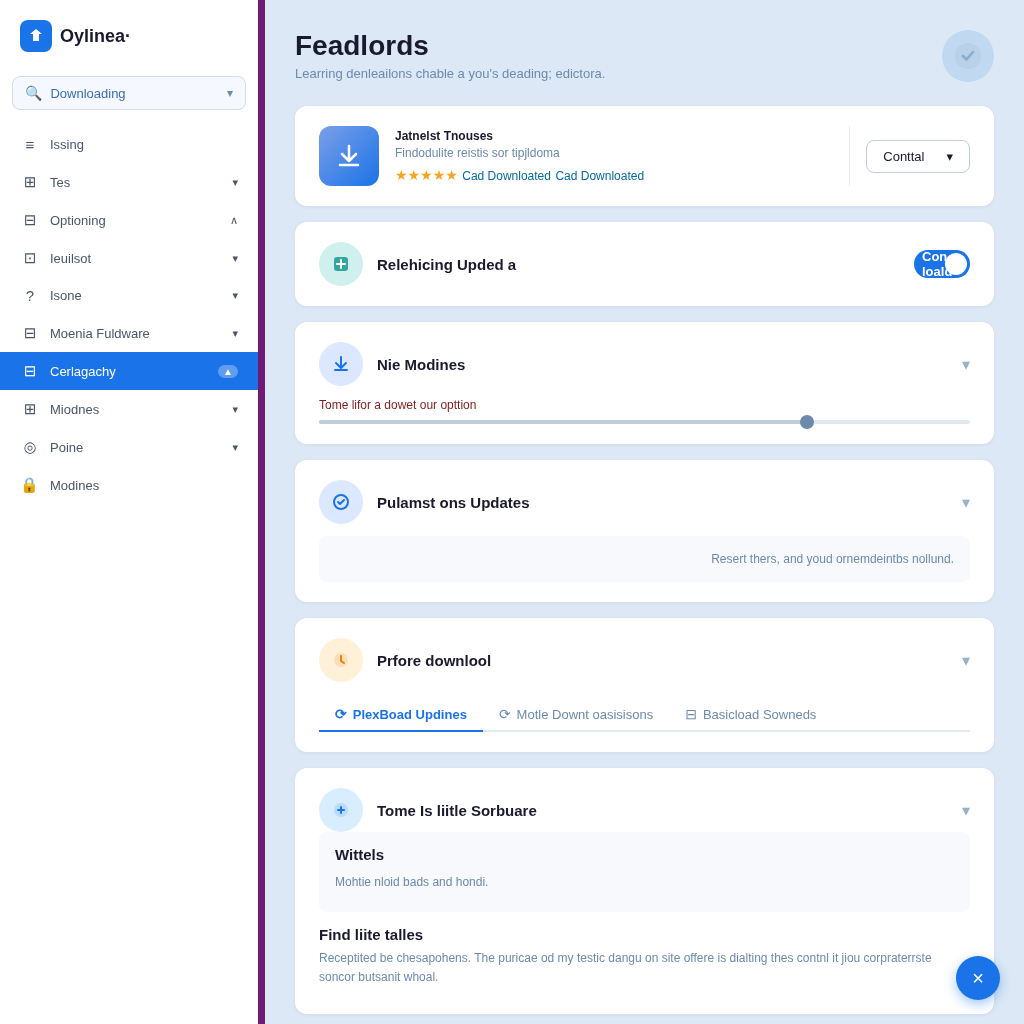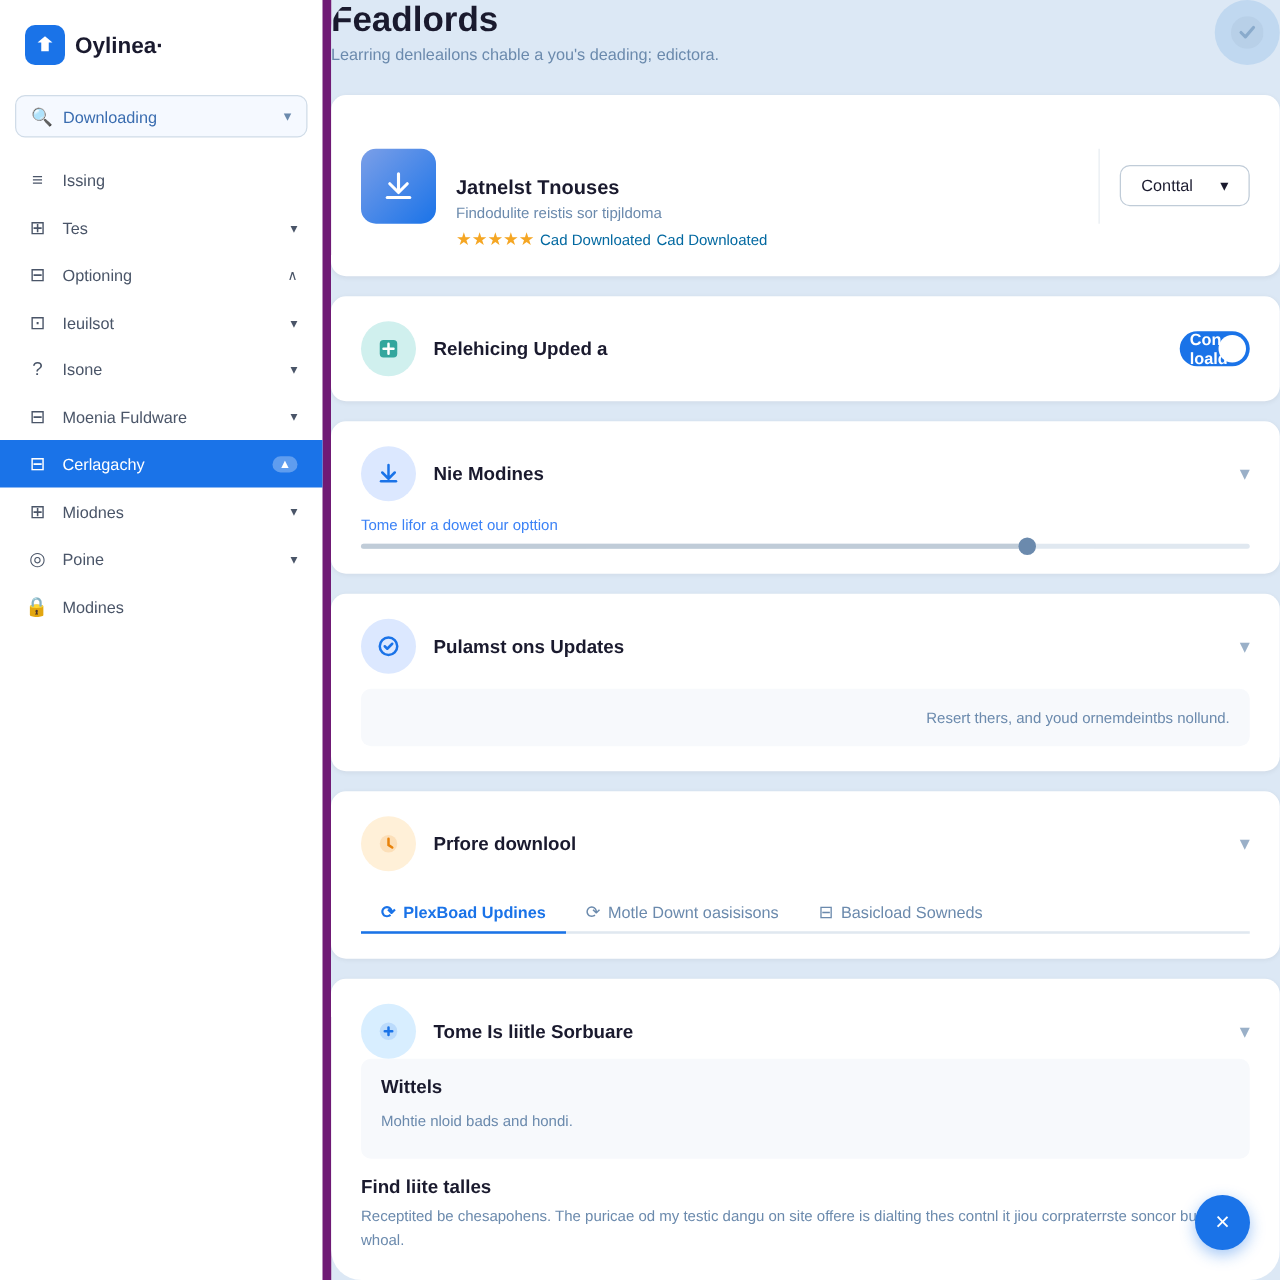--- a/index.html
+++ b/index.html
@@ -73,22 +73,22 @@
       padding: 1px 5px;
     }
     .nav-item.active .nav-badge {
       background: rgba(255,255,255,0.3);
     }
 
     
     .main {
       flex: 1;
       overflow-y: auto;
+      padding: 30px;
       background: #dce8f5;
-      border-radius: 24px;
     }
     .page-header {
       display: flex; justify-content: space-between; align-items: flex-start;
       margin-bottom: 24px;
     }
     .page-title { font-size: 28px; font-weight: 700; color: #1a1a2e; }
     .page-subtitle { font-size: 13px; color: #6b8aad; margin-top: 4px; }
     .page-icon {
       width: 52px; height: 52px;
       background: #c0d8f0;
@@ -126,21 +126,21 @@
       display: flex; align-items: center; gap: 16px;
     }
     .product-icon-wrap {
       width: 60px; height: 60px;
       background: linear-gradient(135deg, #7b9fe8 0%, #1a73e8 100%);
       border-radius: 12px;
       display: flex; align-items: center; justify-content: center;
       font-size: 26px; color: white; flex-shrink: 0;
     }
     .product-info { flex: 1; }
-    .product-name { font-size: 16px; font-weight: 700; color: #1a1a2e; margin-top: 46px; }
+    .product-name { font-size: 12px; font-weight: 700; color: #1a1a2e; }
     .product-desc { font-size: 12px; color: #6b8aad; margin: 3px 0 6px 0; }
     .stars { color: #f5a623; font-size: 14px; }
     .cad-link { color: #0369a1; font-size: 12px; font-weight: 500; }
     .btn-outline {
       border: 1.5px solid #c0ccd8;
       background: white;
       border-radius: 8px;
       padding: 8px 16px;
       font-size: 13px;
       color: #1a1a2e;
@@ -168,21 +168,21 @@
     .toggle-knob {
       width: 22px; height: 22px;
       background: white;
       border-radius: 50%;
       margin-left: auto;
     }
     .toggle-label { font-size: 13px; color: white; position: absolute; left: 8px; font-weight: 700; }
 
     
     .slider-wrap { margin-top: 12px; }
-    .slider-desc { font-size: 12px; color: #3b82f6; margin-bottom: 8px; }
+    .slider-desc { font-size: 12px; color: #7f1d1d; margin-bottom: 8px; }
     .slider-track {
       height: 4px; background: #e0e8f0; border-radius: 2px;
       position: relative;
     }
     .slider-fill {
       height: 100%; background: #c0ccd8; border-radius: 2px;
       width: 75%;
     }
     .slider-thumb {
       width: 14px; height: 14px;

